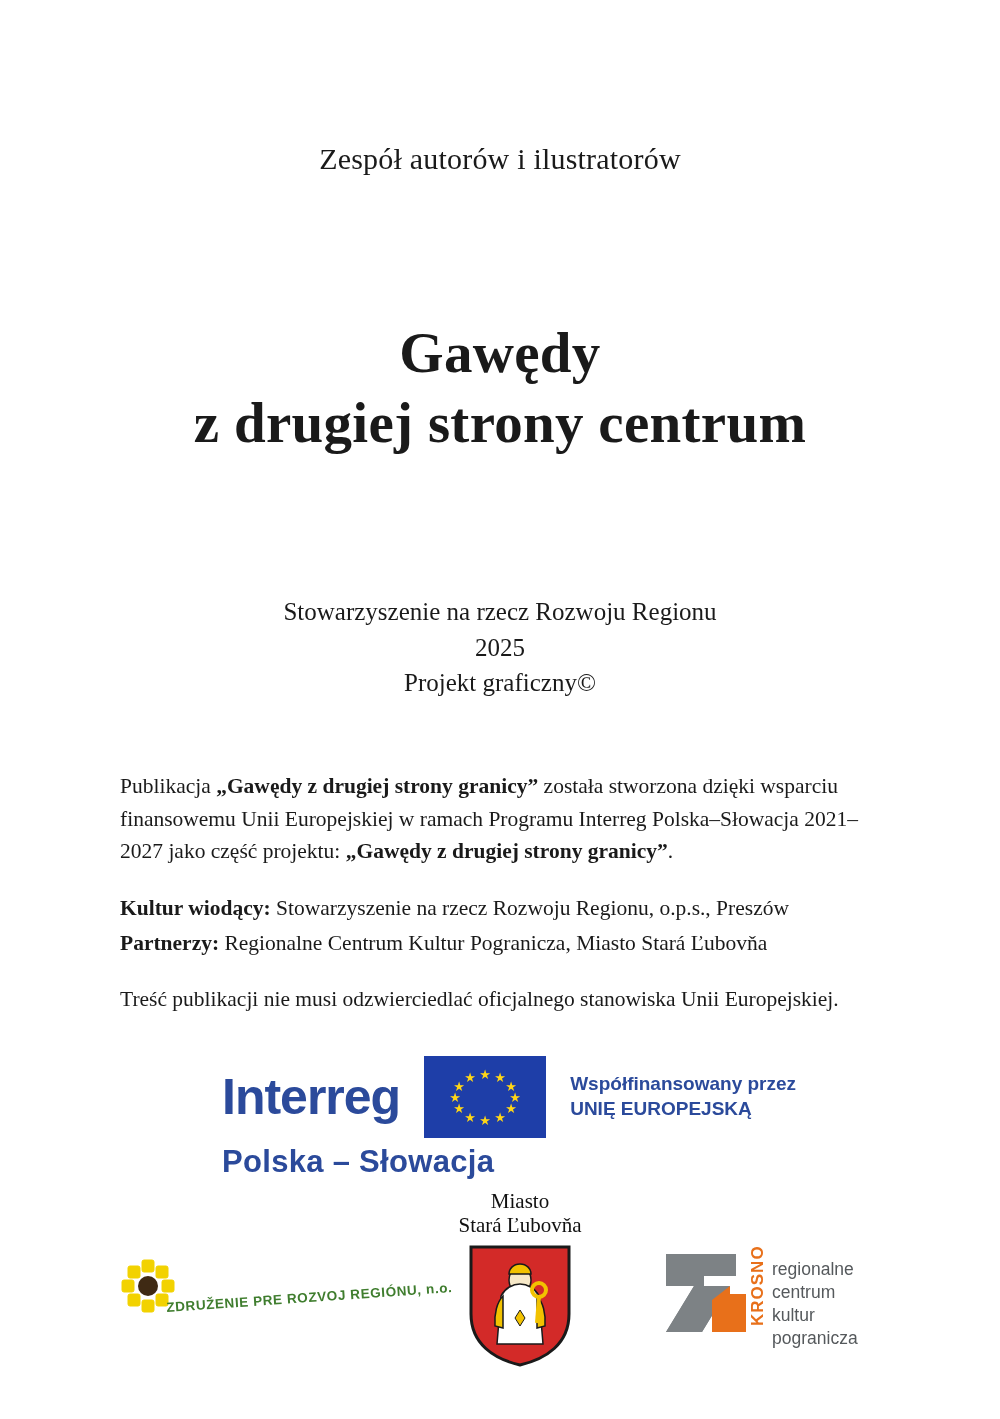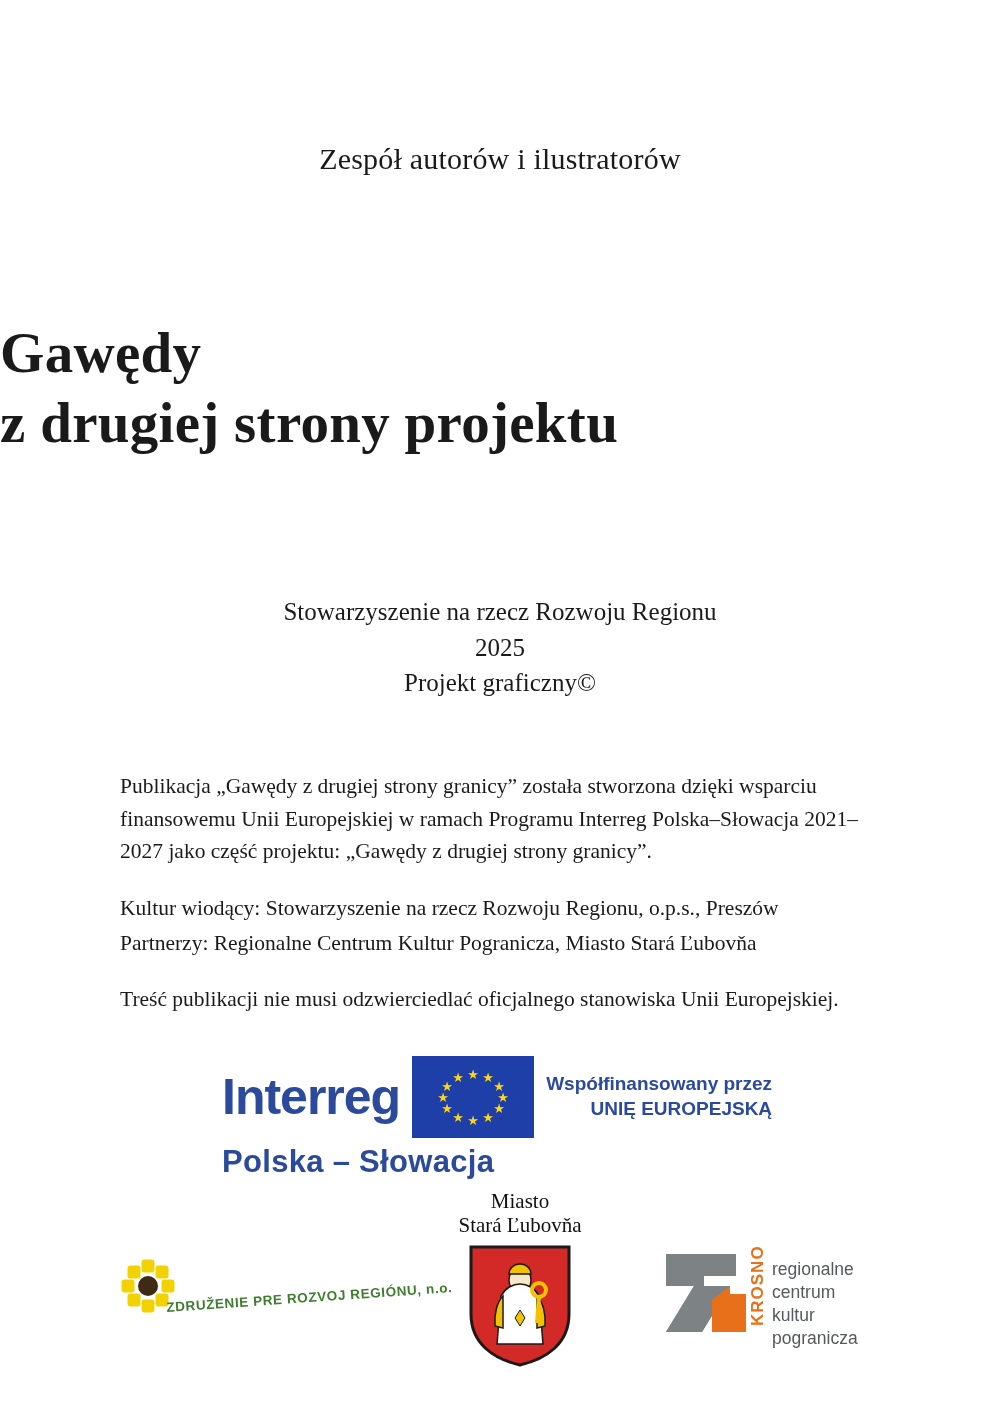--- a/index.html
+++ b/index.html
@@ -31,20 +31,21 @@
     font-size: 30px;
     letter-spacing: .2px;
   }
 
   
   .title-block {
     position: absolute;
     top: 318px;
     left: 0;
     width: 1000px;
+    text-align: center;
     font-weight: bold;
     font-size: 57px;
     line-height: 1.22;
     letter-spacing: .3px;
   }
   .title-line { display: block; white-space: nowrap; }
 
   
   .publisher {
     position: absolute;
@@ -62,43 +63,42 @@
     top: 770px;
     left: 120px;
     width: 762px;
     font-size: 21.5px;
     line-height: 1.52;
     text-align: left;
   }
   .body-text p { margin: 0 0 24px 0; }
   .body-text p.tight { margin-bottom: 2px; }
   .body-text p:last-child { margin-bottom: 12px; }
-  .b { font-weight: normal; text-align: center; }
+  .b { font-weight: bold; text-align: center; }
 
   
   .logos {
     position: absolute;
     top: 1040px;
     left: 0;
     width: 1000px;
     height: 379px;
   }
 
   
   .interreg {
     position: absolute;
     left: 222px;
     top: 16px;
     width: 560px;
   }
   .interreg-row {
     display: flex;
     align-items: center;
-    gap: 12px;
-    text-align: right;
+    gap: 24px;
   }
   .interreg-word {
     font-family: "Liberation Sans", sans-serif;
     font-weight: bold;
     font-size: 50px;
     color: #2b4a9b;
     letter-spacing: -1px;
     line-height: 1;
   }
   .eu-flag {
@@ -206,21 +206,21 @@
 </style>
 </head>
 <body>
 
 <div class="page">
 
   <div class="authors">Zespół autorów i ilustratorów</div>
 
   <div class="title-block">
     <span class="title-line">Gawędy</span>
-    <span class="title-line">z drugiej strony projektu</span>
+    <span class="title-line">z drugiej strony centrum</span>
   </div>
 
   <div class="publisher">
     <div>Stowarzyszenie na rzecz Rozwoju Regionu</div>
     <div>2025</div>
     <div>Projekt graficzny©</div>
   </div>
 
   <div class="body-text">
     <p><span>Publikacja </span><span class="b">„Gawędy z drugiej strony granicy”</span><span> została stworzona dzięki wsparciu finansowemu Unii Europejskiej w ramach Programu Interreg Polska–Słowacja 2021–2027 jako część projektu: </span><span class="b">„Gawędy z drugiej strony granicy”</span><span>.</span></p>

